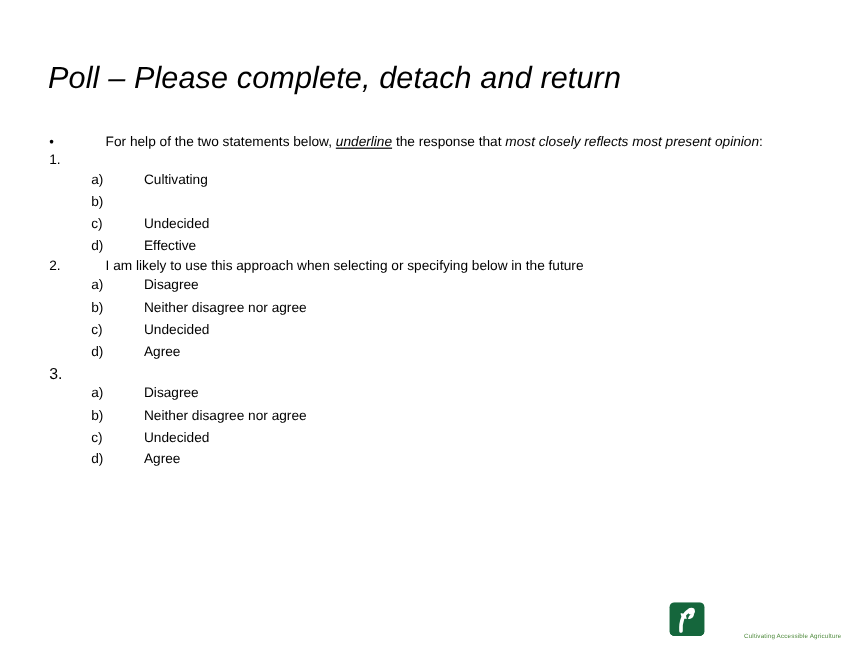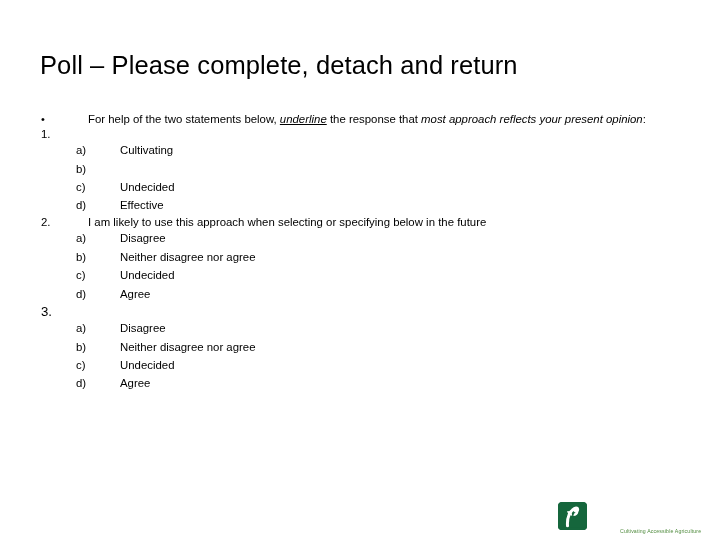--- a/index.html
+++ b/index.html
@@ -26,20 +26,21 @@
     position: absolute;
     left: 40px;
     top: 50px;
     width: 640px;
     font-size: 25.5px;
     font-weight: 400;
     line-height: 30px;
     letter-spacing: 0.1px;
     color: #000000;
     white-space: nowrap;
+    font-style: italic;
   }
 
   
   .body-block {
     position: absolute;
     left: 0px;
     top: 112px;
     width: 720px;
   }
 
@@ -163,21 +164,21 @@
 <body>
 
 <div class="slide">
 
   <div class="slide-title">Poll – Please complete, detach and return</div>
 
   <div class="body-block">
 
     <div class="row lvl1">
       <span class="marker bullet-dot">•</span>
-      <span><span>For help of the two statements below, </span><span class="undl">underline</span><span> the response that </span><span class="ital">most approach reflects your present opinion</span><span>:</span></span>
+      <span><span>For help of the two statements below, </span><span class="undl">underline</span><span> the response that </span><span class="ital">most closely reflects most present opinion</span><span>:</span></span>
     </div>
 
     <div class="row lvl-num">
       <span class="marker">1.</span>
     </div>
     <div class="row lvl-opt">
       <span class="marker">a)</span>
       <span>Cultivating</span>
     </div>
     <div class="row lvl-opt">

